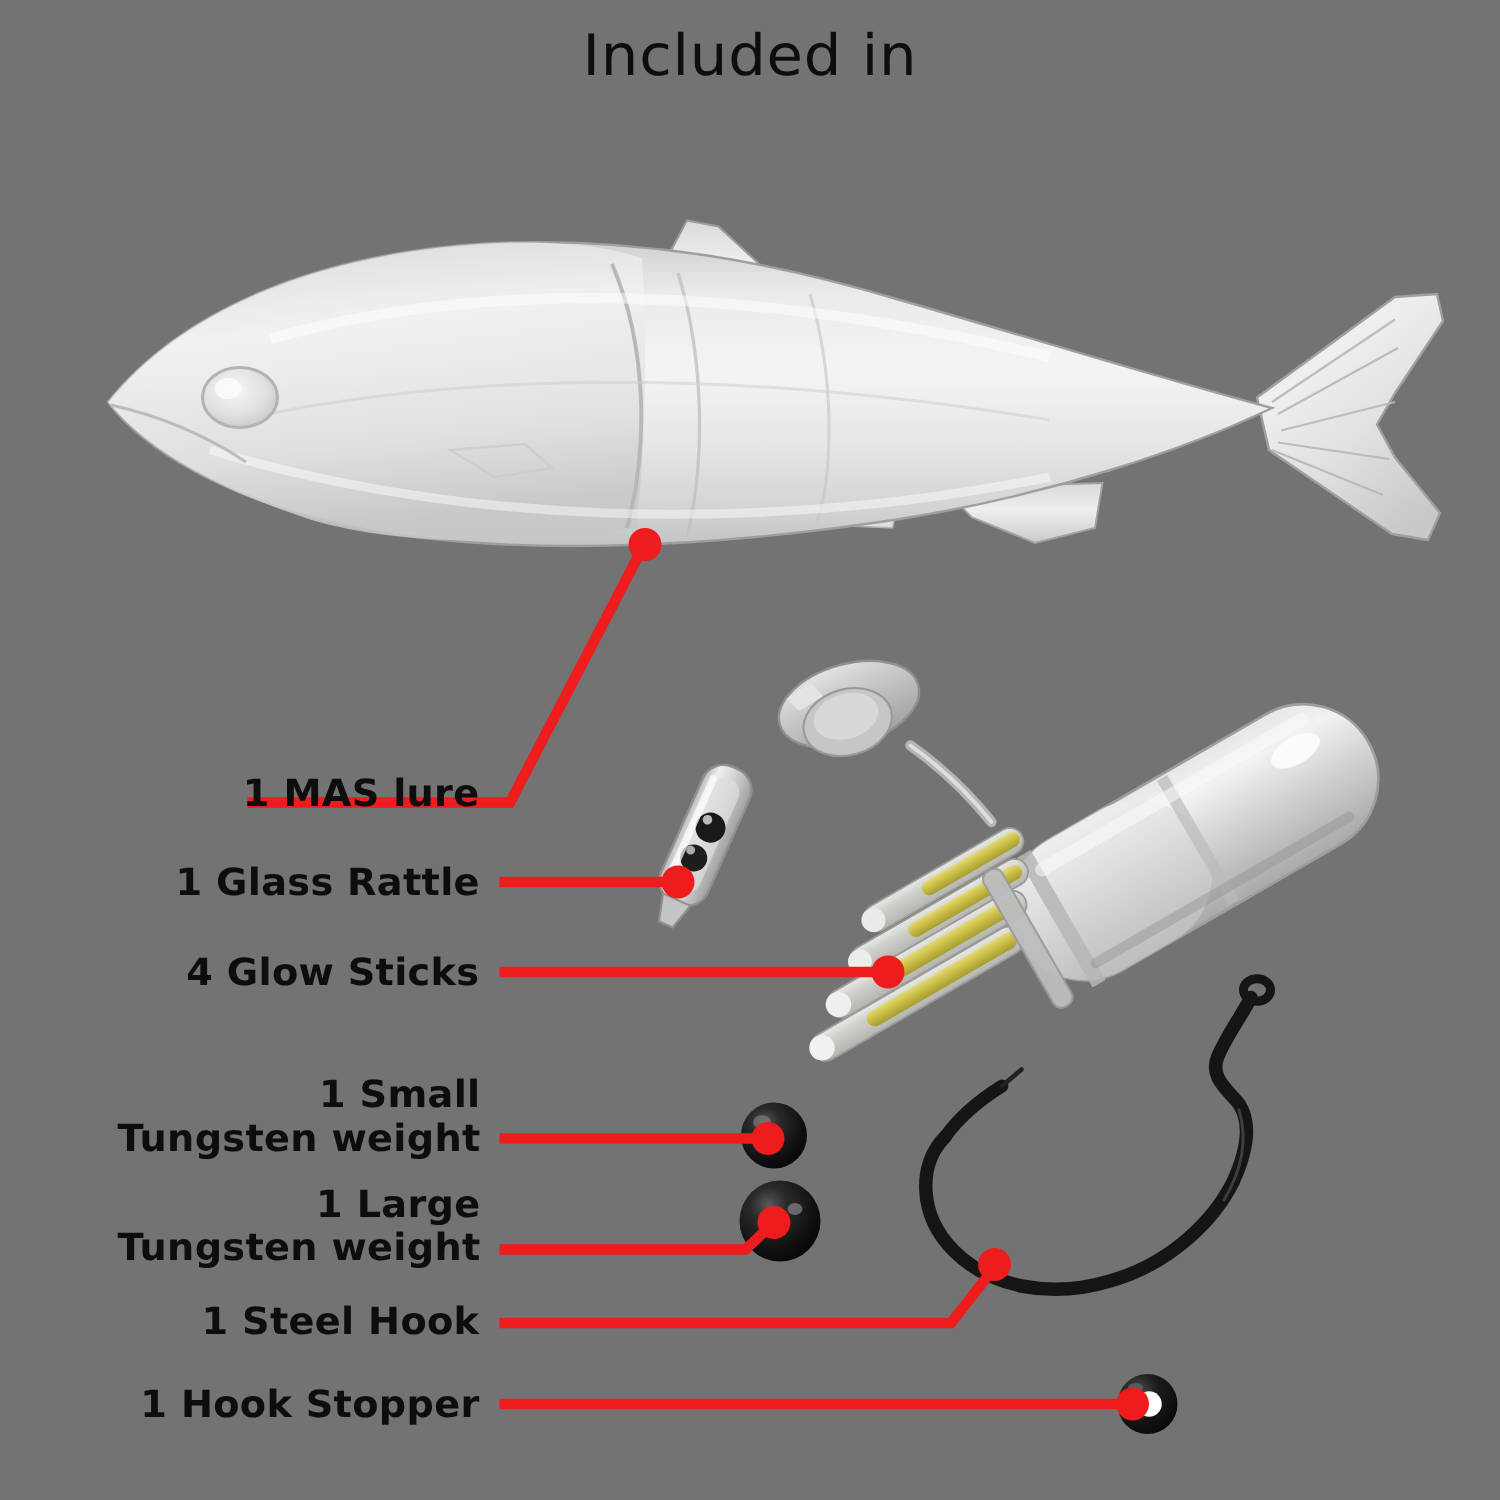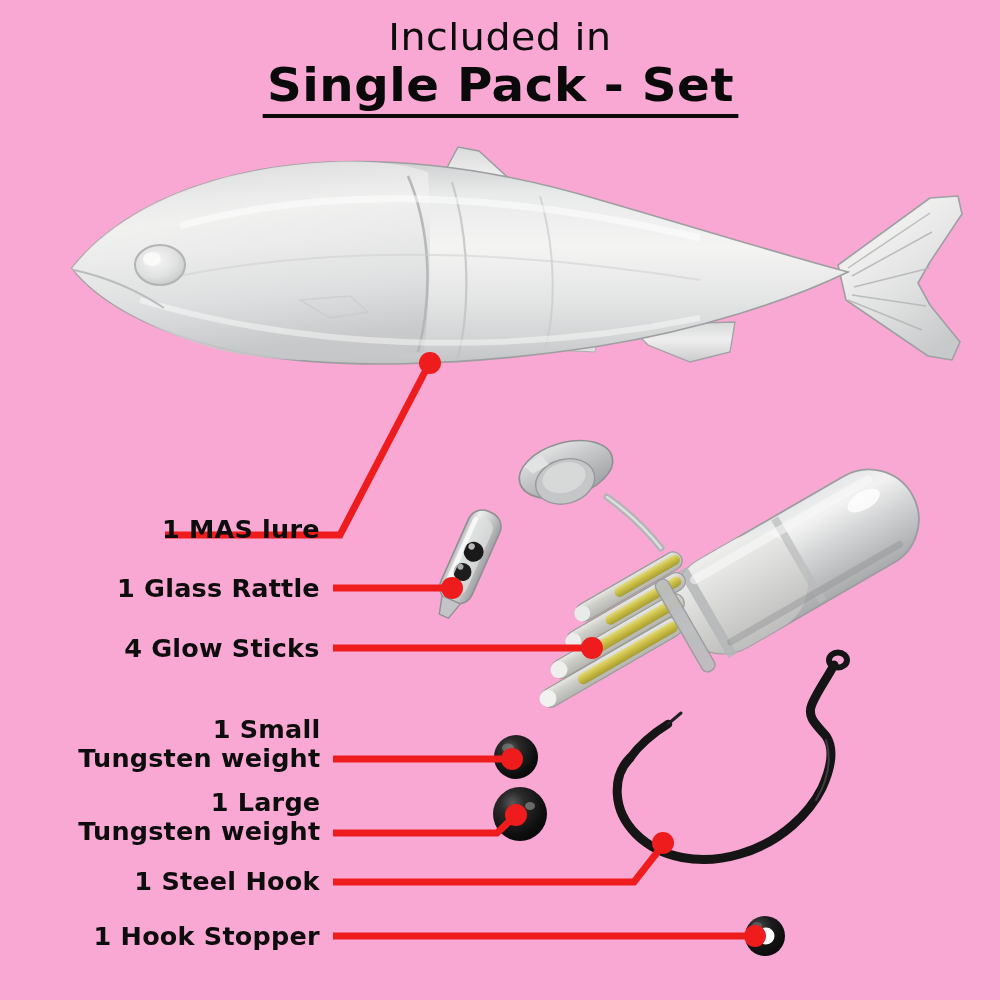--- a/index.html
+++ b/index.html
@@ -4,21 +4,21 @@
 <style>
   html, body {
     margin: 0;
     padding: 0;
     background: #ffffff;
   }
   #page {
     position: relative;
     width: 1000px;
     height: 1000px;
-    background: #f9a8d4;
+    background: #737373;
     overflow: hidden;
     font-family: "DejaVu Sans", "Liberation Sans", sans-serif;
   }
 
   
   .title-block {
     position: absolute;
     left: 0;
     top: 18px;
     width: 1000px;
@@ -71,21 +71,20 @@
     height: 1000px;
   }
 </style>
 </head>
 <body>
 
 <div id="page">
 
   <div class="title-block">
     <div class="title-line1">Included in</div>
-    <div><span class="title-line2">Single Pack - Set</span></div>
   </div>
 
   <svg id="art" viewBox="0 0 1000 1000">
     <defs>
 
       <linearGradient id="gLureBody" x1="0" y1="0" x2="0" y2="1">
         <stop offset="0%" stop-color="#cfd0d1"></stop>
         <stop offset="16%" stop-color="#e9eaea"></stop>
         <stop offset="42%" stop-color="#f4f4f3"></stop>
         <stop offset="68%" stop-color="#e4e5e5"></stop>

